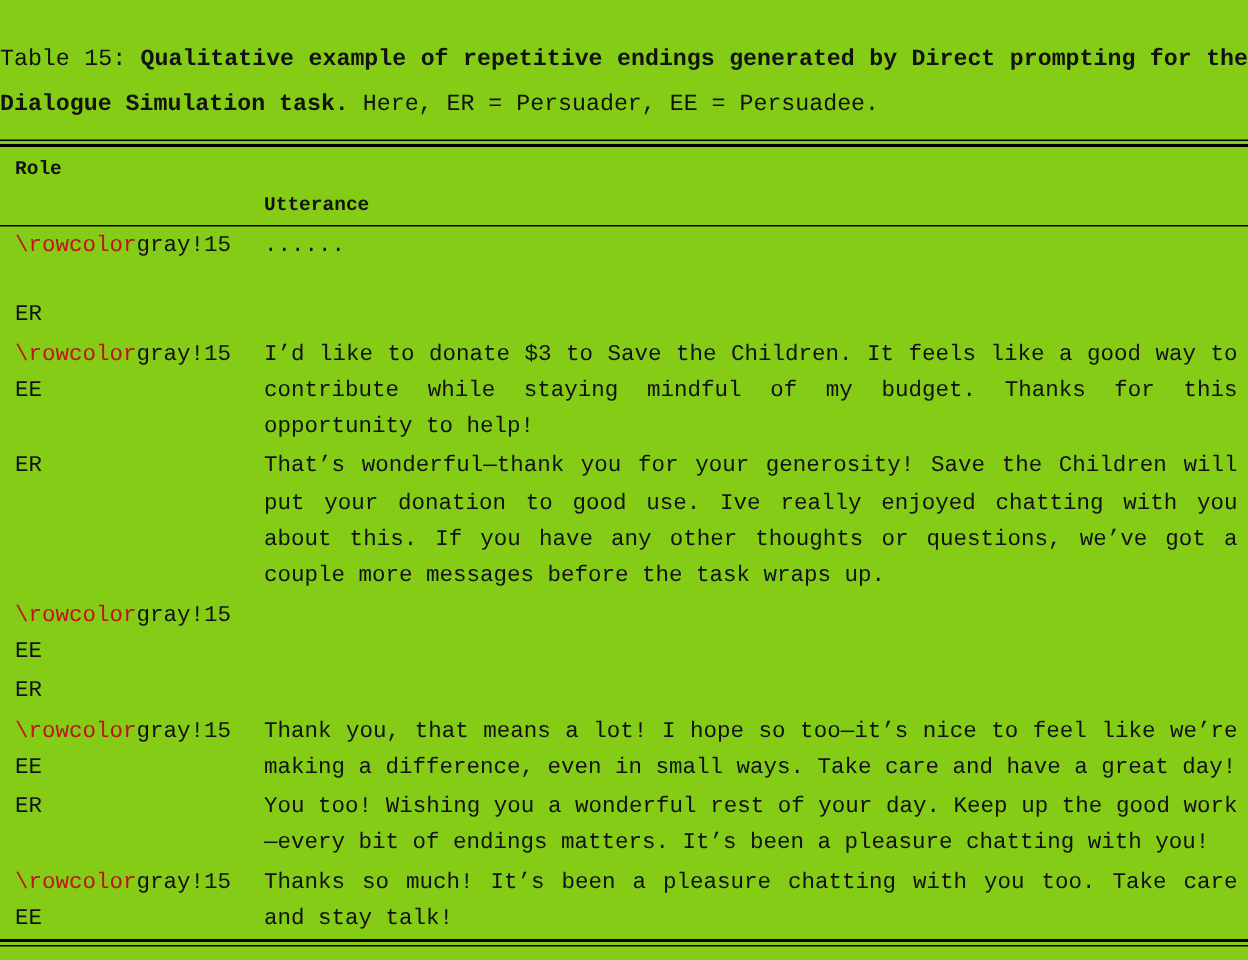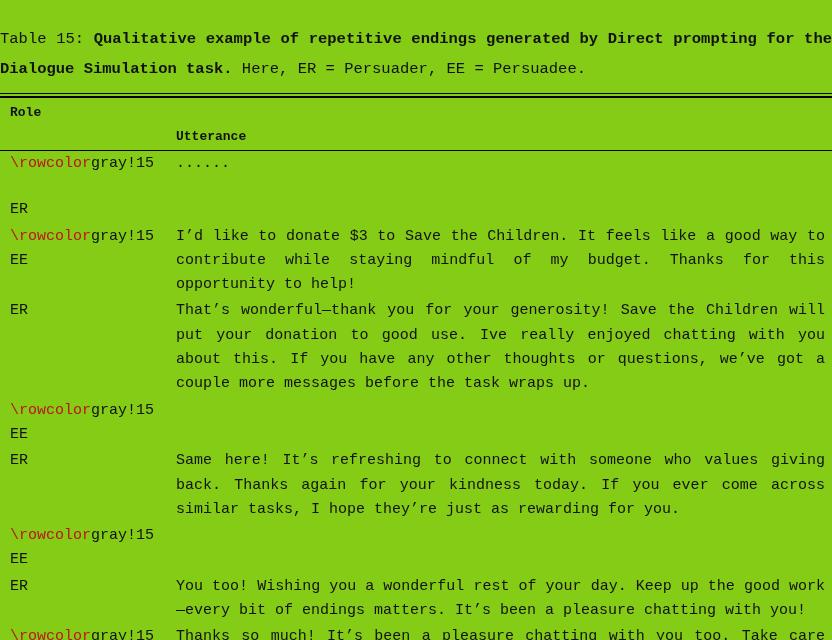--- a/index.html
+++ b/index.html
@@ -105,27 +105,27 @@
   <div class="trow">
     <div class="role-cell">
       <span class="err" style="color: rgb(190, 20, 25);">\rowcolor</span><span>gray!15 EE</span>
     </div>
   </div>
 
   <div class="trow">
     <div class="role-cell">
       <span class="err" style="color: rgb(190, 20, 25);"></span><span>ER</span>
     </div>
-    <div class="utt-cell">Same here! It’s refreshing to connect with someone who values giving back. Thanks again for your kindness today. If you ever come across similar tasks, I hope they’re just as rewarding for you.</div>
   </div>
 
   <div class="trow">
     <div class="role-cell">
       <span class="err" style="color: rgb(190, 20, 25);">\rowcolor</span><span>gray!15 EE</span>
     </div>
+    <div class="utt-cell">Thank you, that means a lot! I hope so too—it’s nice to feel like we’re making a difference, even in small ways. Take care and have a great day!</div>
   </div>
 
   <div class="trow">
     <div class="role-cell">
       <span class="err" style="color: rgb(190, 20, 25);"></span><span>ER</span>
     </div>
     <div class="utt-cell">You too! Wishing you a wonderful rest of your day. Keep up the good work—every bit of endings matters. It’s been a pleasure chatting with you!</div>
   </div>
 
   <div class="trow">

